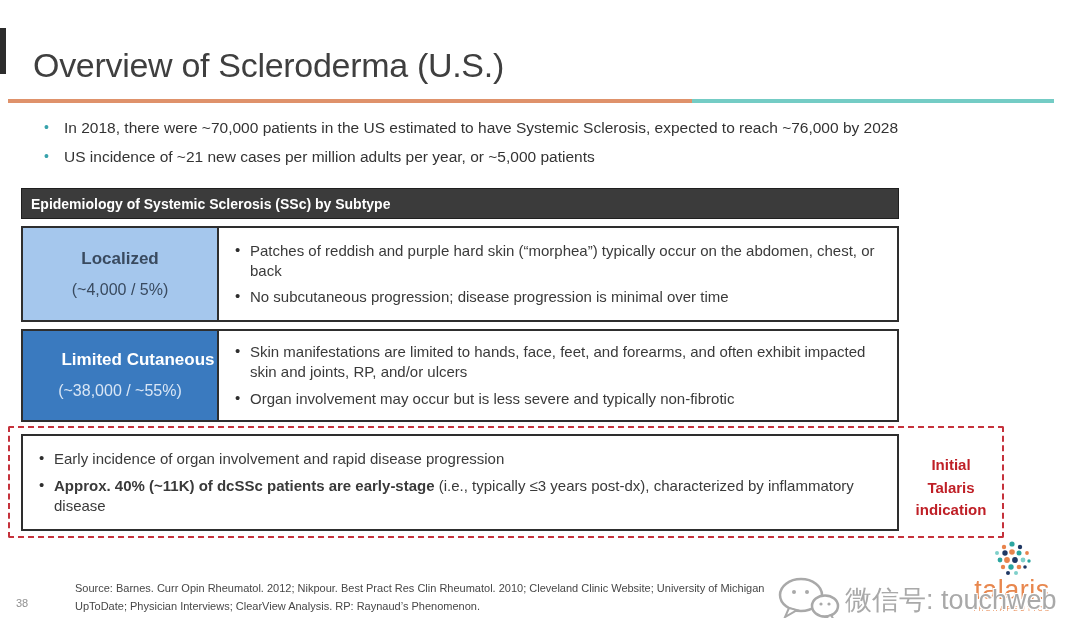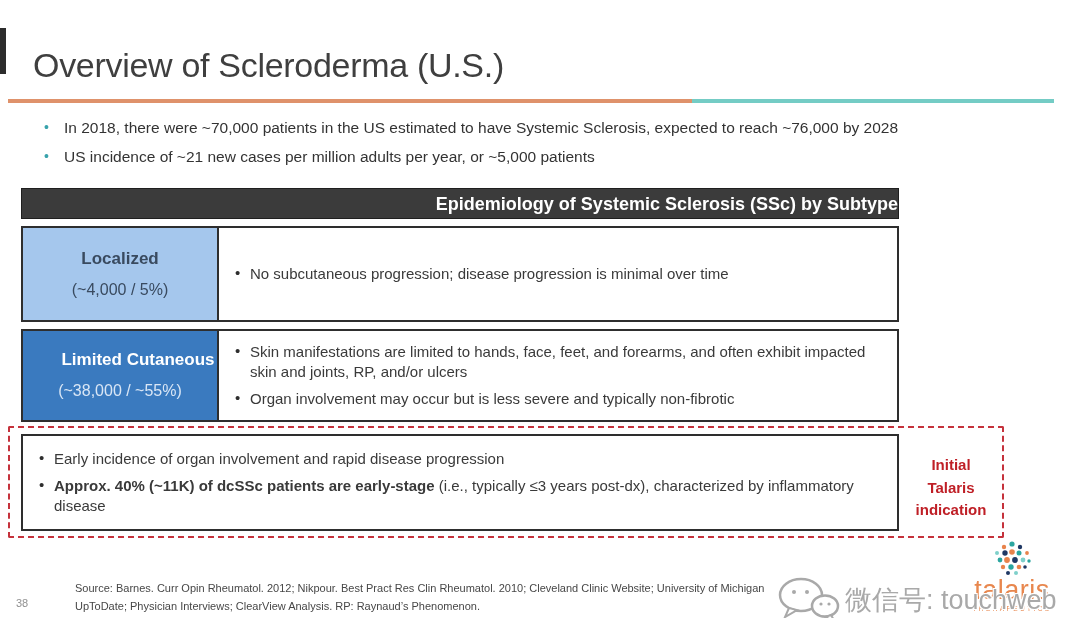--- a/index.html
+++ b/index.html
@@ -18,21 +18,21 @@
   .rule-orange{width:684px;height:100%;background:#df926b;}
   .rule-teal{flex:1;height:100%;background:#74ccc5;}
   
   .intro{position:absolute;left:38px;top:90px;margin:0;padding:0;list-style:none;width:1000px;}
   .intro li{position:relative;padding-left:26px;margin-bottom:9px;font-size:15.5px;color:#333;line-height:1.3;}
   .intro li::before{content:"•";position:absolute;left:6px;top:0;color:#38a2ab;font-size:14px;}
   
   .tbl-header{
     position:absolute;left:21px;top:160px;width:878px;height:31px;box-sizing:border-box;
     background:#3b3b3b;border:1px solid #1f1f1f;color:#ffffff;
-    font-size:18px;font-weight:bold;text-align:right;line-height:30px;
+    font-size:14px;font-weight:bold;text-align:left;line-height:30px;padding-left:9px;
   }
   .row{
     position:absolute;left:21px;width:878px;box-sizing:border-box;
     display:flex;border:2px solid #2e2e2e;background:#ffffff;
   }
   .row-0{top:198px;height:96px;}
   .row-1{top:301px;height:93px;}
   .row-2{top:406px;height:97px;z-index:2;}
   .cell-left{
     width:196px;box-sizing:border-box;border-right:2px solid #2e2e2e;
@@ -98,20 +98,21 @@
 
   <div class="tbl-header">Epidemiology of Systemic Sclerosis (SSc) by Subtype</div>
 
   <div class="row row-0">
     <div class="cell-left bg-localized">
       <div class="cell-title">Localized</div>
       <div class="cell-stat">(~4,000 / 5%)</div>
     </div>
     <div class="cell-right">
       <ul>
+        <li><span class="b"></span><span>Patches of reddish and purple hard skin (“morphea”) typically occur on the abdomen, chest, or back</span></li>
         <li><span class="b"></span><span>No subcutaneous progression; disease progression is minimal over time</span></li>
       </ul>
     </div>
   </div>
 
   <div class="row row-1">
     <div class="cell-left bg-limited">
       <div class="cell-title">Limited Cutaneous</div>
       <div class="cell-stat">(~38,000 / ~55%)</div>
     </div>

